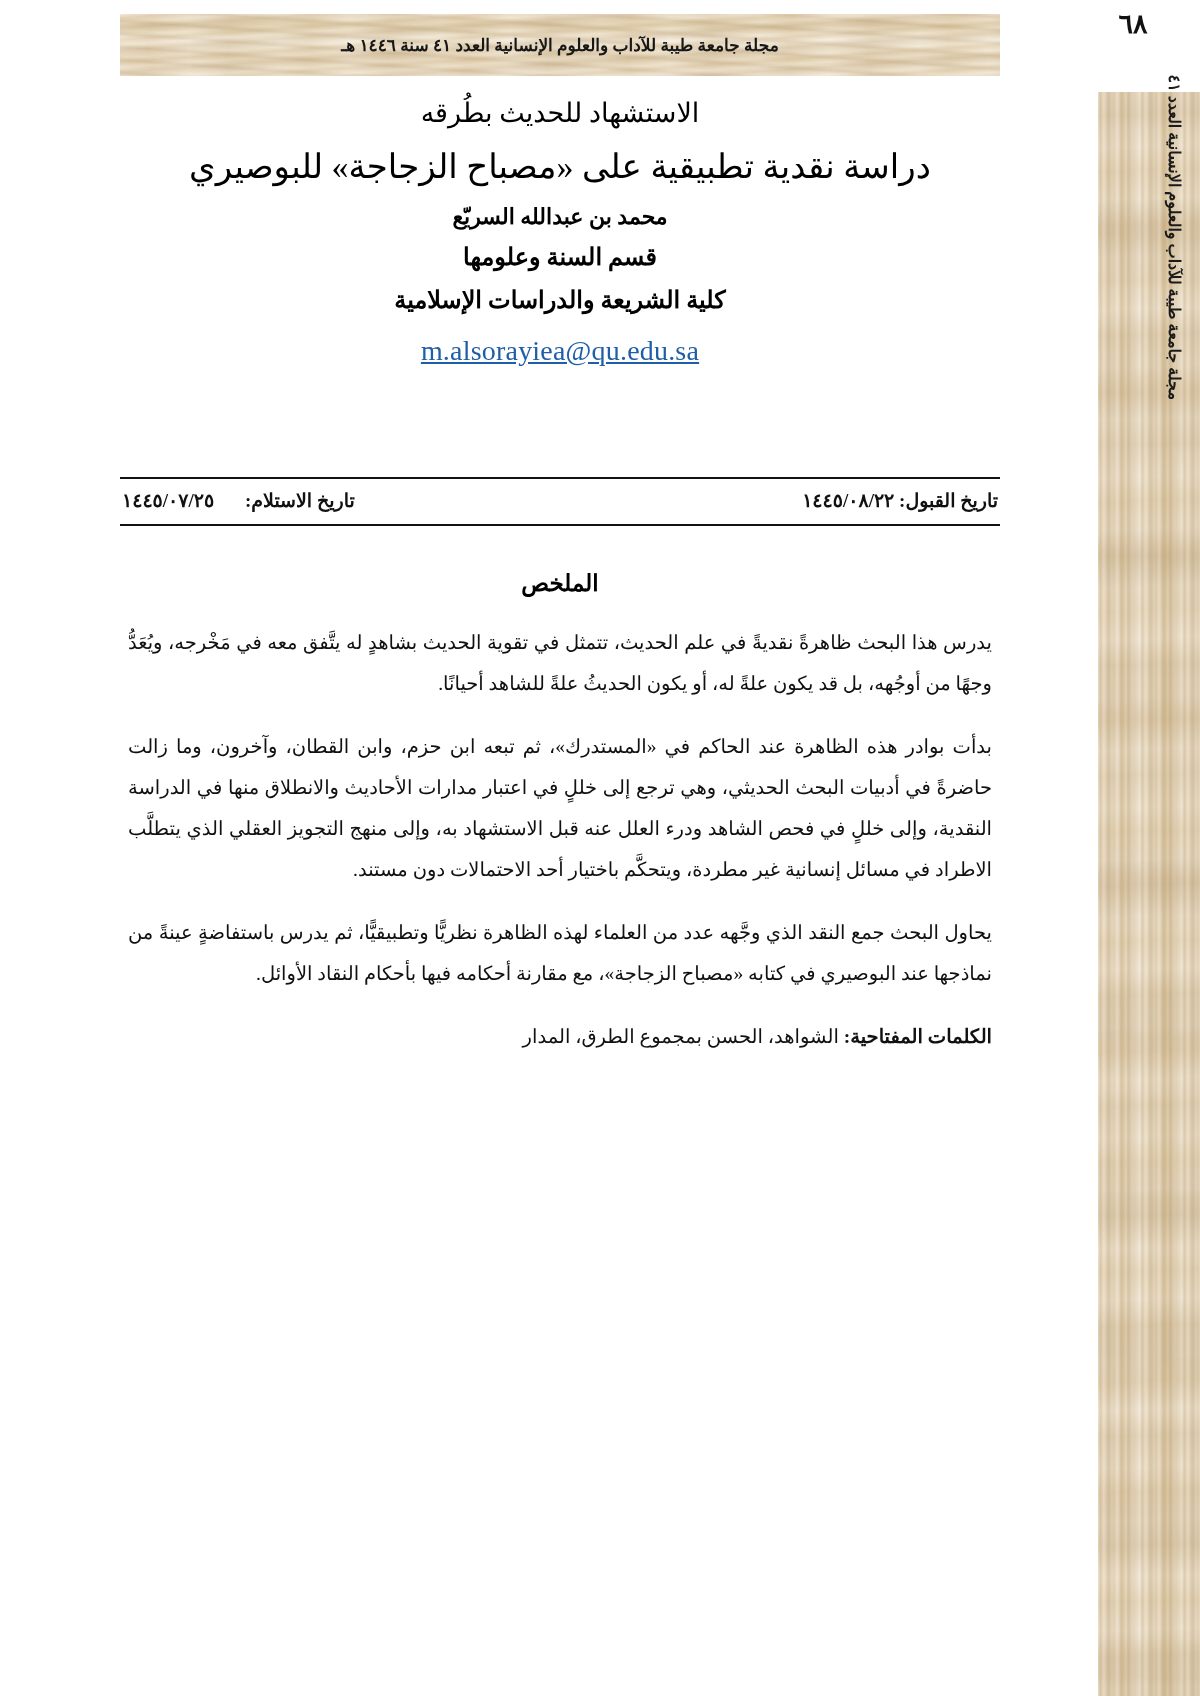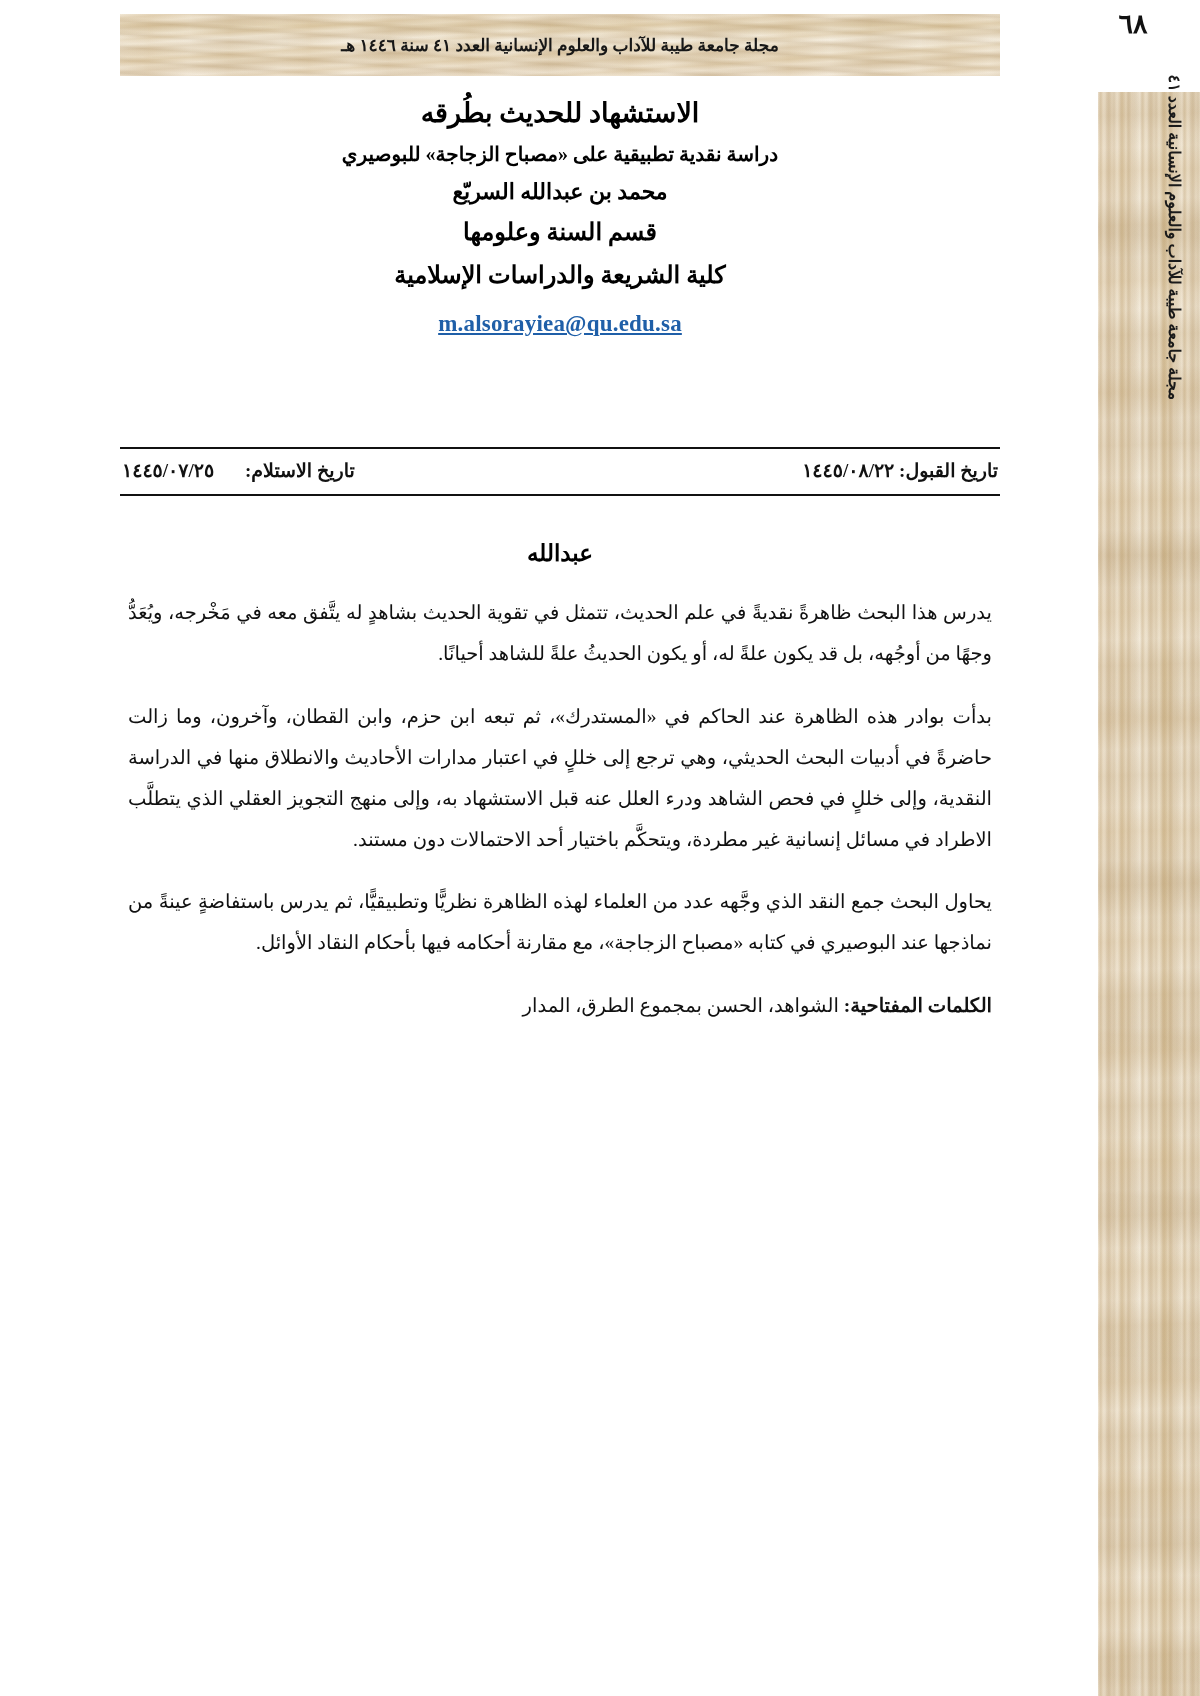--- a/index.html
+++ b/index.html
@@ -145,47 +145,47 @@
     direction: rtl;
   }
 
   .title-block {
     text-align: center;
     padding-top: 14px;
   }
 
   .title-line {
     font-size: 27px;
-    font-weight: bold;
+    font-weight: normal;
     color: #000;
     line-height: 1.75;
   }
 
   .title-line.sub {
-    font-size: 20px;
+    font-size: 34px;
   }
 
   .author-line {
     font-size: 22px;
     font-weight: bold;
     color: #000;
     line-height: 1.78;
   }
 
   .affil-line {
     font-size: 24px;
     font-weight: bold;
     color: #000;
     line-height: 1.78;
   }
 
   .email-line {
     margin-top: 14px;
-    font-size: 23px;
-    font-weight: bold;
+    font-size: 28px;
+    font-weight: normal;
     color: #1f5fa8;
     text-decoration: underline;
     direction: ltr;
     letter-spacing: 0.2px;
   }
 
   
   .dates-block {
     margin-top: 110px;
     border-top: 2.5px solid #111;
@@ -275,21 +275,21 @@
       <div class="date-item received">
         <span class="date-label">تاريخ الاستلام:</span>
         <span class="date-value">١٤٤٥/٠٧/٢٥</span>
       </div>
       <div class="date-item accept">
         <span class="date-label">تاريخ القبول:</span>
         <span class="date-value">١٤٤٥/٠٨/٢٢</span>
       </div>
     </div>
 
-    <div class="abstract-heading">عبدالله</div>
+    <div class="abstract-heading">الملخص</div>
 
     <div class="abstract-body">
       <p class="abstract-para">يدرس هذا البحث ظاهرةً نقديةً في علم الحديث، تتمثل في تقوية الحديث بشاهدٍ له يتَّفق معه في مَخْرجه، ويُعَدُّ وجهًا من أوجُهه، بل قد يكون علةً له، أو يكون الحديثُ علةً للشاهد أحيانًا.</p>
       <p class="abstract-para">بدأت بوادر هذه الظاهرة عند الحاكم في «المستدرك»، ثم تبعه ابن حزم، وابن القطان، وآخرون، وما زالت حاضرةً في أدبيات البحث الحديثي، وهي ترجع إلى خللٍ في اعتبار مدارات الأحاديث والانطلاق منها في الدراسة النقدية، وإلى خللٍ في فحص الشاهد ودرء العلل عنه قبل الاستشهاد به، وإلى منهج التجويز العقلي الذي يتطلَّب الاطراد في مسائل إنسانية غير مطردة، ويتحكَّم باختيار أحد الاحتمالات دون مستند.</p>
       <p class="abstract-para">يحاول البحث جمع النقد الذي وجَّهه عدد من العلماء لهذه الظاهرة نظريًّا وتطبيقيًّا، ثم يدرس باستفاضةٍ عينةً من نماذجها عند البوصيري في كتابه «مصباح الزجاجة»، مع مقارنة أحكامه فيها بأحكام النقاد الأوائل.</p>
 
       <p class="keywords-para">
         <span class="keywords-label">الكلمات المفتاحية:</span>
         <span class="keywords-value">الشواهد، الحسن بمجموع الطرق، المدار</span>
       </p>

